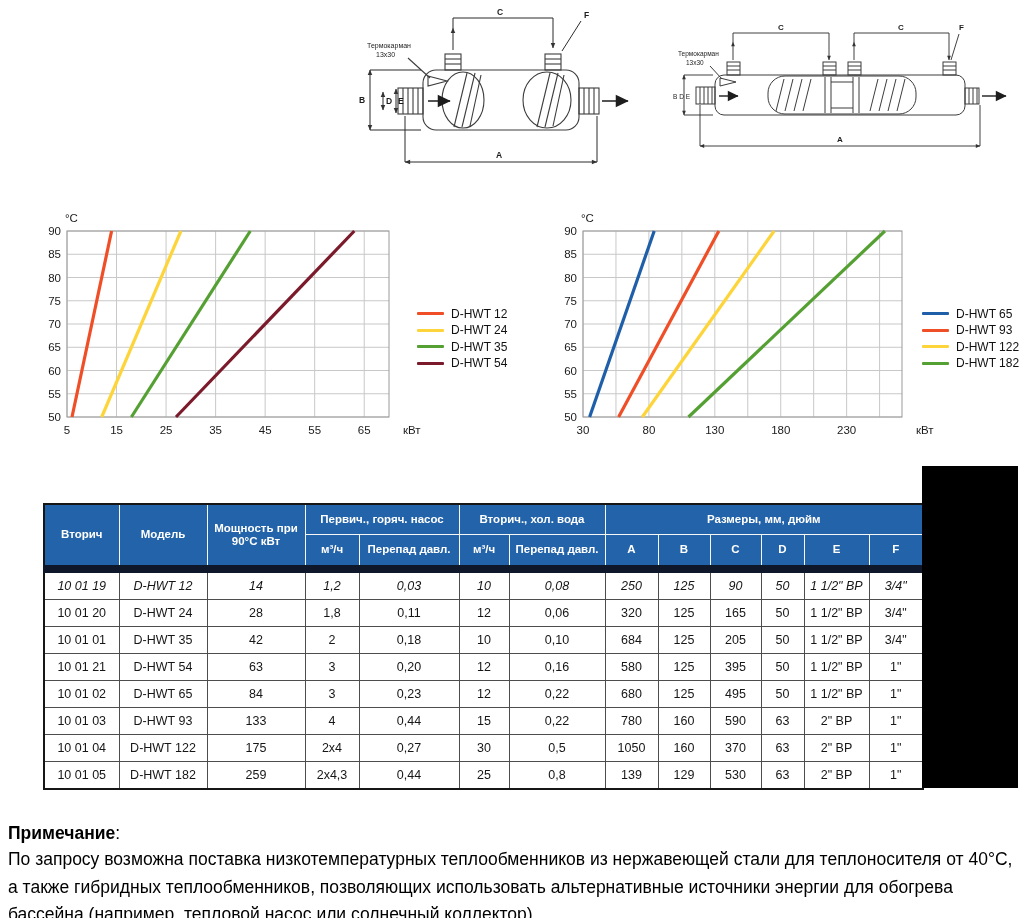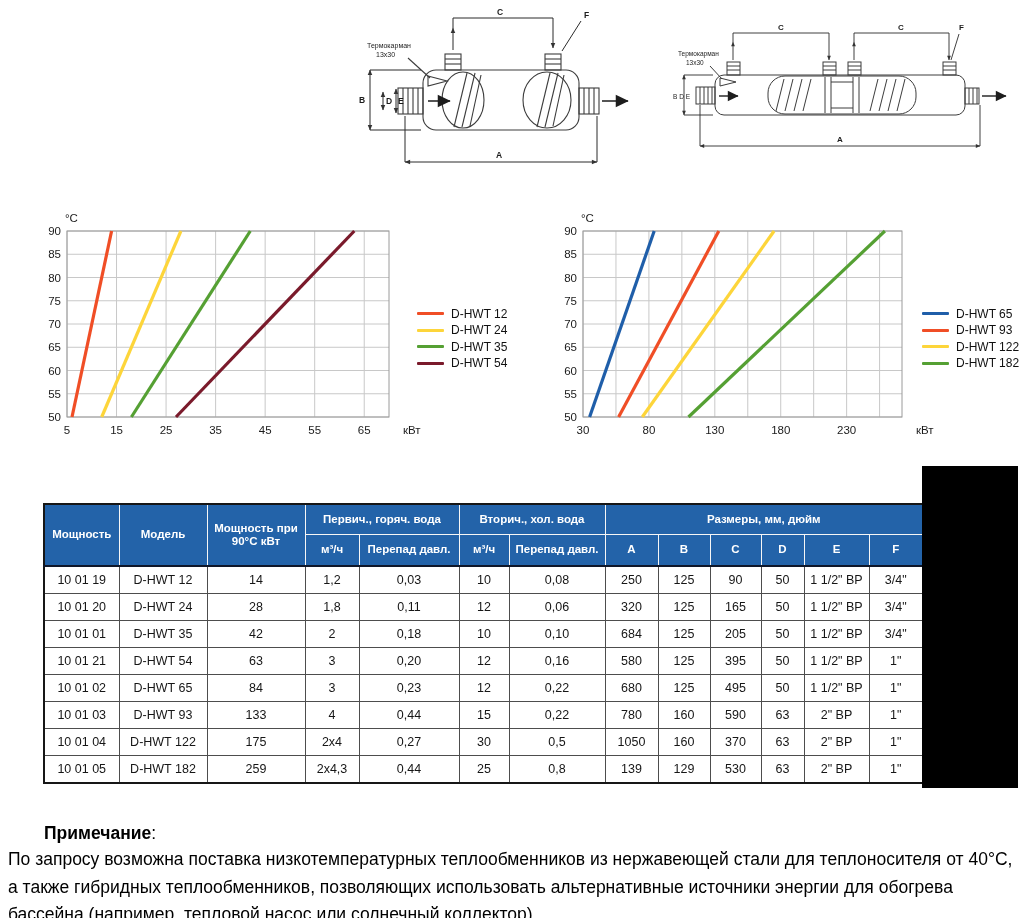--- a/index.html
+++ b/index.html
@@ -21,27 +21,27 @@
   .legend-label{font-size:12px;color:#101010;white-space:nowrap;}
   
   table.spec{position:absolute;left:43px;top:503px;border-collapse:collapse;table-layout:fixed;
              background:#fff;border:2px solid #161616;}
   table.spec th{background:#2363a9;color:#ffffff;font-size:11.5px;font-weight:bold;
                 border:1px solid #f6f6f6;padding:1px 2px;text-align:center;vertical-align:middle;line-height:1.15;}
   table.spec thead tr:first-child th{height:27px;}
   table.spec thead tr:last-child th{height:28px;text-align:center;}
   table.spec td{border:1px solid #4d4d4d;height:26px;text-align:center;vertical-align:middle;
                 font-size:12.5px;color:#161616;padding:0 2px;background:#fff;white-space:nowrap;}
-  table.spec tbody tr:first-child td{border-top:2px solid #0f172a;}
+  table.spec tbody tr:first-child td{border-top:8px solid #0f172a;font-style:italic;}
   
   .redacted{position:absolute;left:922px;top:466px;width:96px;height:322px;background:#000;}
   
   .note{position:absolute;left:8px;top:820px;width:1008px;color:#000;}
   .note-title{font-size:17.5px;line-height:1.5;}
-  .note-title b{font-weight:bold;margin-left:36px;}
+  .note-title b{font-weight:bold;}
   .note-body{font-size:17.5px;line-height:1.57;}
 </style>
 </head>
 <body>
 
 <div class="page">
 
   <svg id="diagSmall" style="left:350px;top:2px" width="330" height="175" viewBox="0 0 330 175">
     <defs>
       <marker id="m1s" viewBox="0 0 10 10" refX="8.5" refY="5" markerWidth="7" markerHeight="6" orient="auto-start-reverse">
@@ -316,24 +316,24 @@
         <col style="width:96px">
       <col style="width:53px">
         <col style="width:52px">
         <col style="width:51px">
       <col style="width:43px">
         <col style="width:65px">
         <col style="width:54px">
     </colgroup>
     <thead>
       <tr>
-        <th rowspan="2">Мощность</th>
+        <th rowspan="2">Вторич</th>
         <th rowspan="2">Модель</th>
         <th rowspan="2">Мощность при 90°С кВт</th>
-        <th colspan="2">Первич., горяч. вода</th>
+        <th colspan="2">Первич., горяч. насос</th>
         <th colspan="2">Вторич., хол. вода</th>
         <th colspan="6">Размеры, мм, дюйм</th>
       </tr>
       <tr>
         <th>м³/ч</th>
         <th>Перепад давл.</th>
         <th>м³/ч</th>
         <th>Перепад давл.</th>
         <th>A</th>
         <th>B</th>

